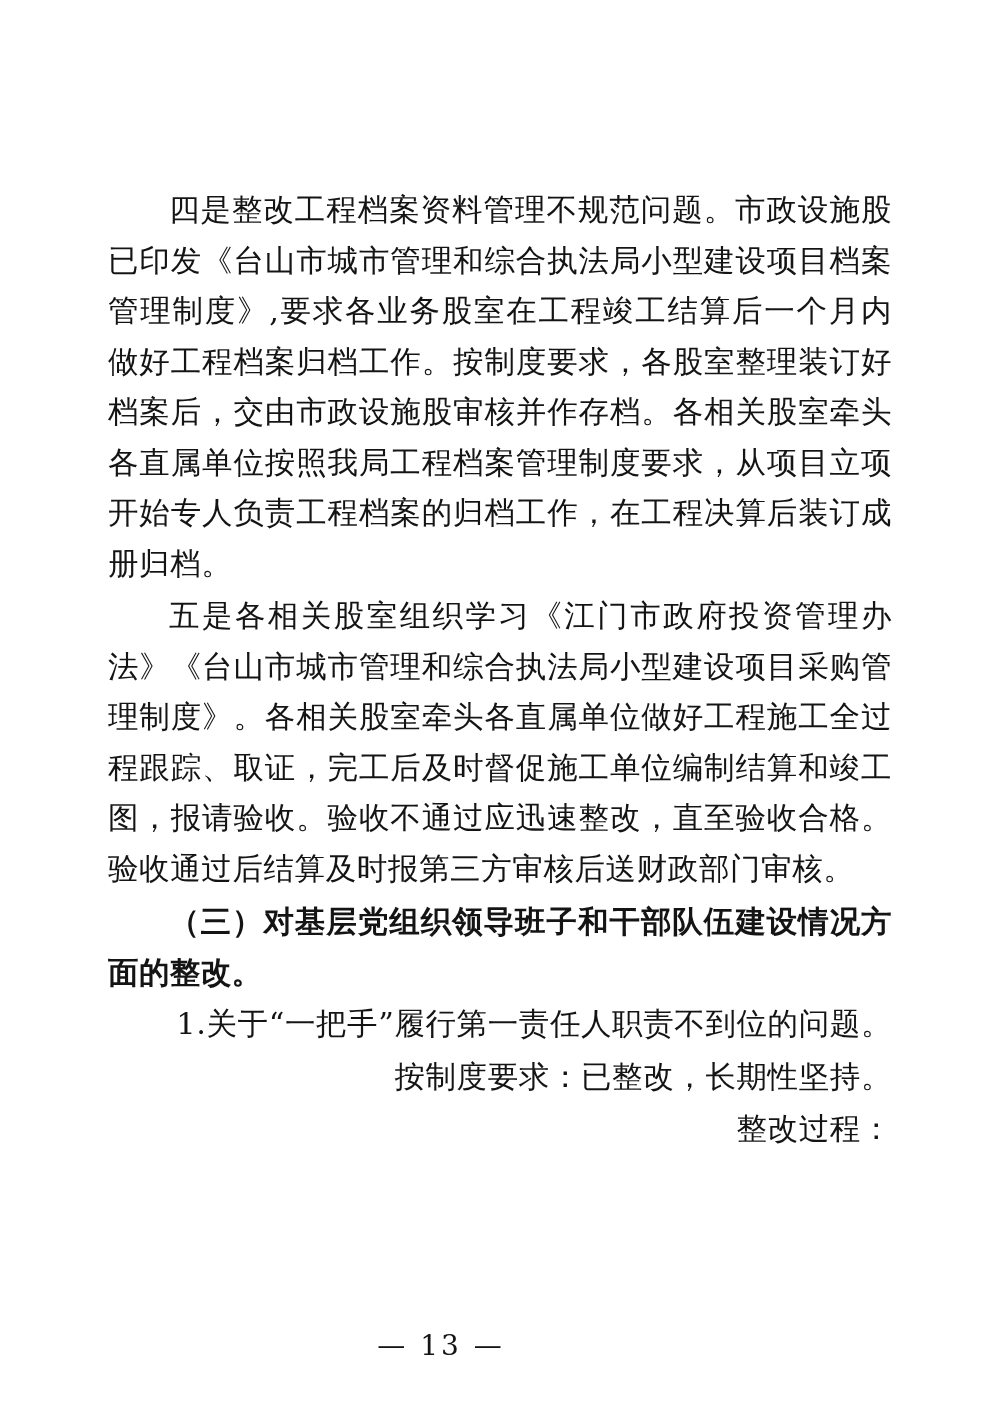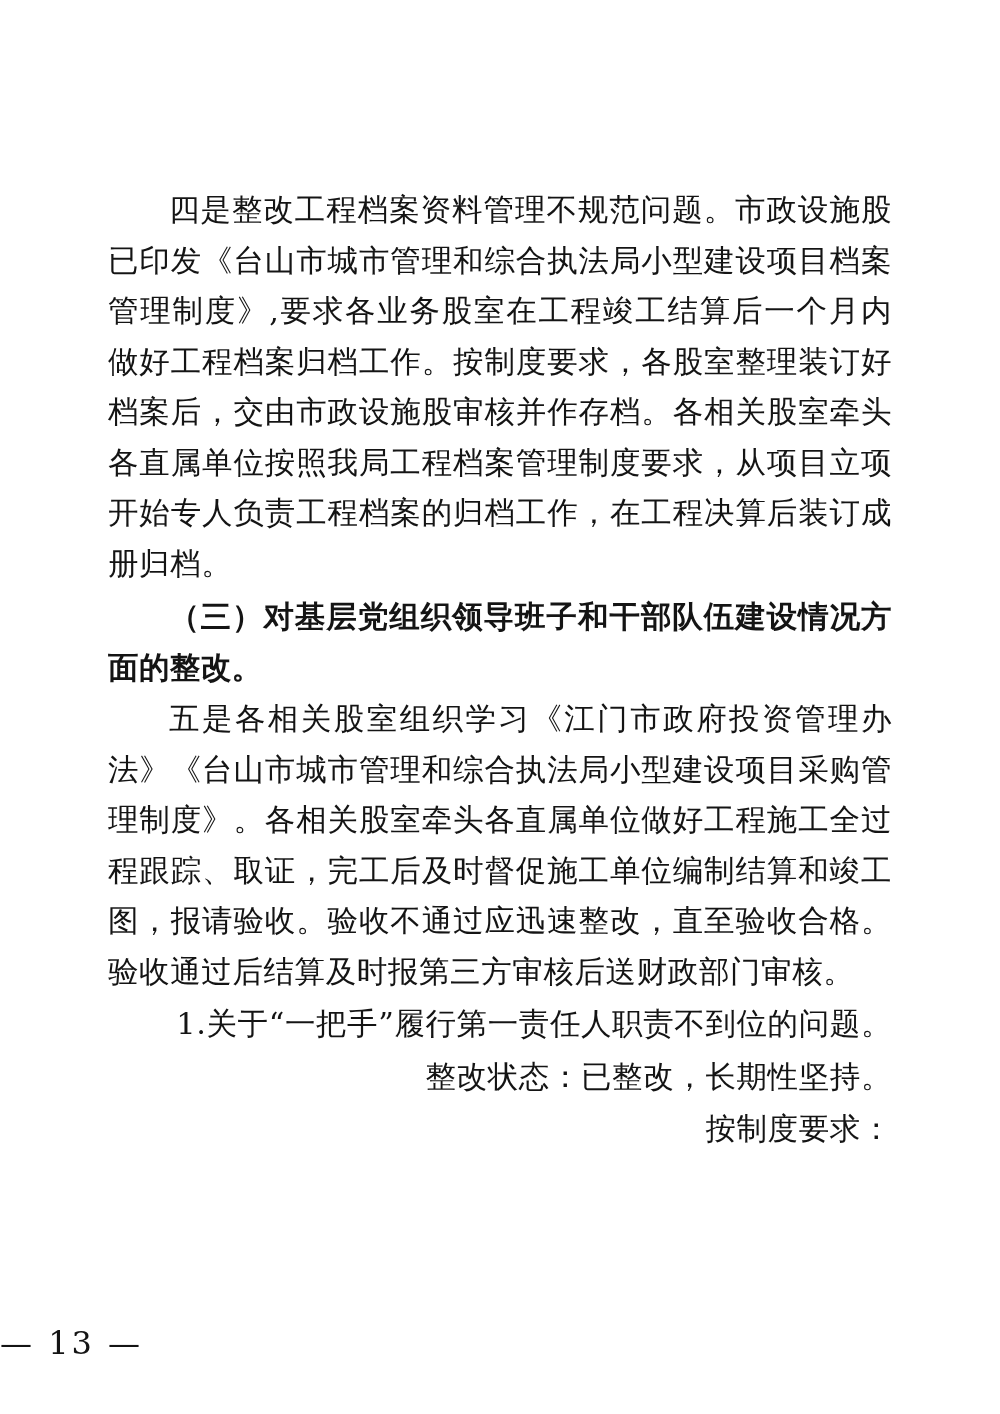--- a/index.html
+++ b/index.html
@@ -43,35 +43,35 @@
     letter-spacing: 0.4px;
   }
   p.para.tight {
     text-align: right;
   }
   .page-footer {
     position: absolute;
     left: 0;
     bottom: 52px;
     width: 1000px;
-    text-align: left;
+    text-align: center;
     padding-right: 118px;
     box-sizing: border-box;
-    font-size: 32px;
+    font-size: 28px;
     letter-spacing: 3px;
     color: #141414;
     font-family: "DejaVu Serif", "Liberation Serif", serif;
   }
 </style>
 </head>
 <body>
 
 <div class="page">
   <div class="doc-body">
     <p class="para">四是整改工程档案资料管理不规范问题。市政设施股已印发《台山市城市管理和综合执法局小型建设项目档案管理制度》,要求各业务股室在工程竣工结算后一个月内做好工程档案归档工作。按制度要求，各股室整理装订好档案后，交由市政设施股审核并作存档。各相关股室牵头各直属单位按照我局工程档案管理制度要求，从项目立项开始专人负责工程档案的归档工作，在工程决算后装订成册归档。</p>
+    <p class="para">五是各相关股室组织学习《江门市政府投资管理办法》《台山市城市管理和综合执法局小型建设项目采购管理制度》。各相关股室牵头各直属单位做好工程施工全过程跟踪、取证，完工后及时督促施工单位编制结算和竣工图，报请验收。验收不通过应迅速整改，直至验收合格。验收通过后结算及时报第三方审核后送财政部门审核。</p>
     <p class="para heading">（三）对基层党组织领导班子和干部队伍建设情况方面的整改。</p>
-    <p class="para">五是各相关股室组织学习《江门市政府投资管理办法》《台山市城市管理和综合执法局小型建设项目采购管理制度》。各相关股室牵头各直属单位做好工程施工全过程跟踪、取证，完工后及时督促施工单位编制结算和竣工图，报请验收。验收不通过应迅速整改，直至验收合格。验收通过后结算及时报第三方审核后送财政部门审核。</p>
     <p class="para tight">1.关于“一把手”履行第一责任人职责不到位的问题。</p>
-    <p class="para tight">整改状态：已整改，长期性坚持。</p>
-    <p class="para tight">按制度要求：</p>
+    <p class="para tight">按制度要求：已整改，长期性坚持。</p>
+    <p class="para tight">整改过程：</p>
   </div>
   <div class="page-footer">— 13 —</div>
 </div>
 
 </body></html>

